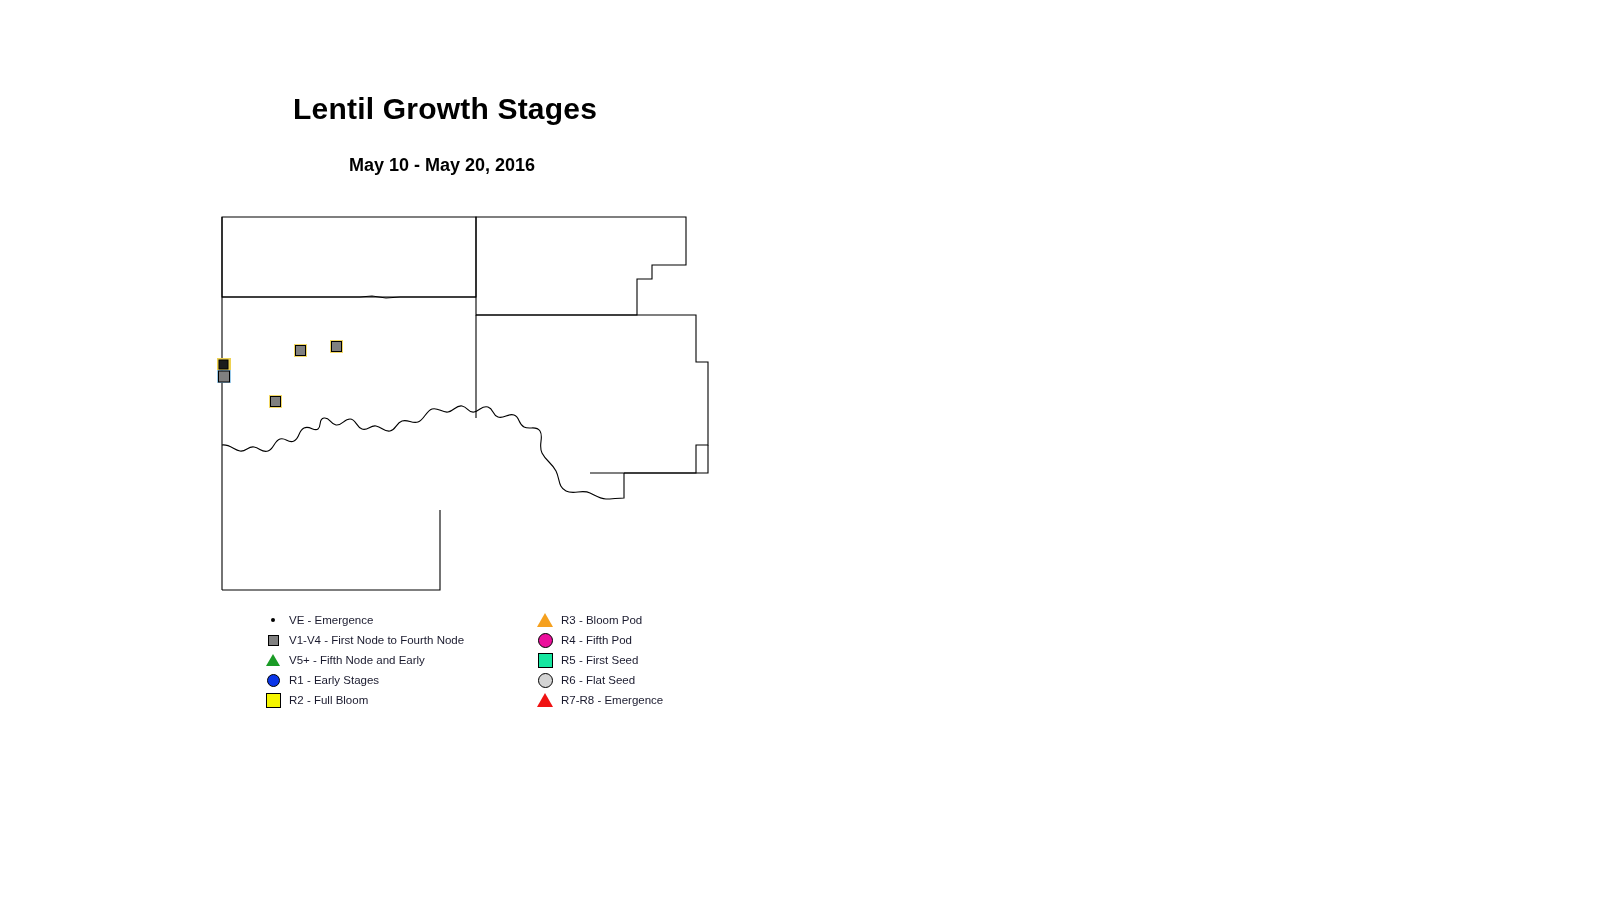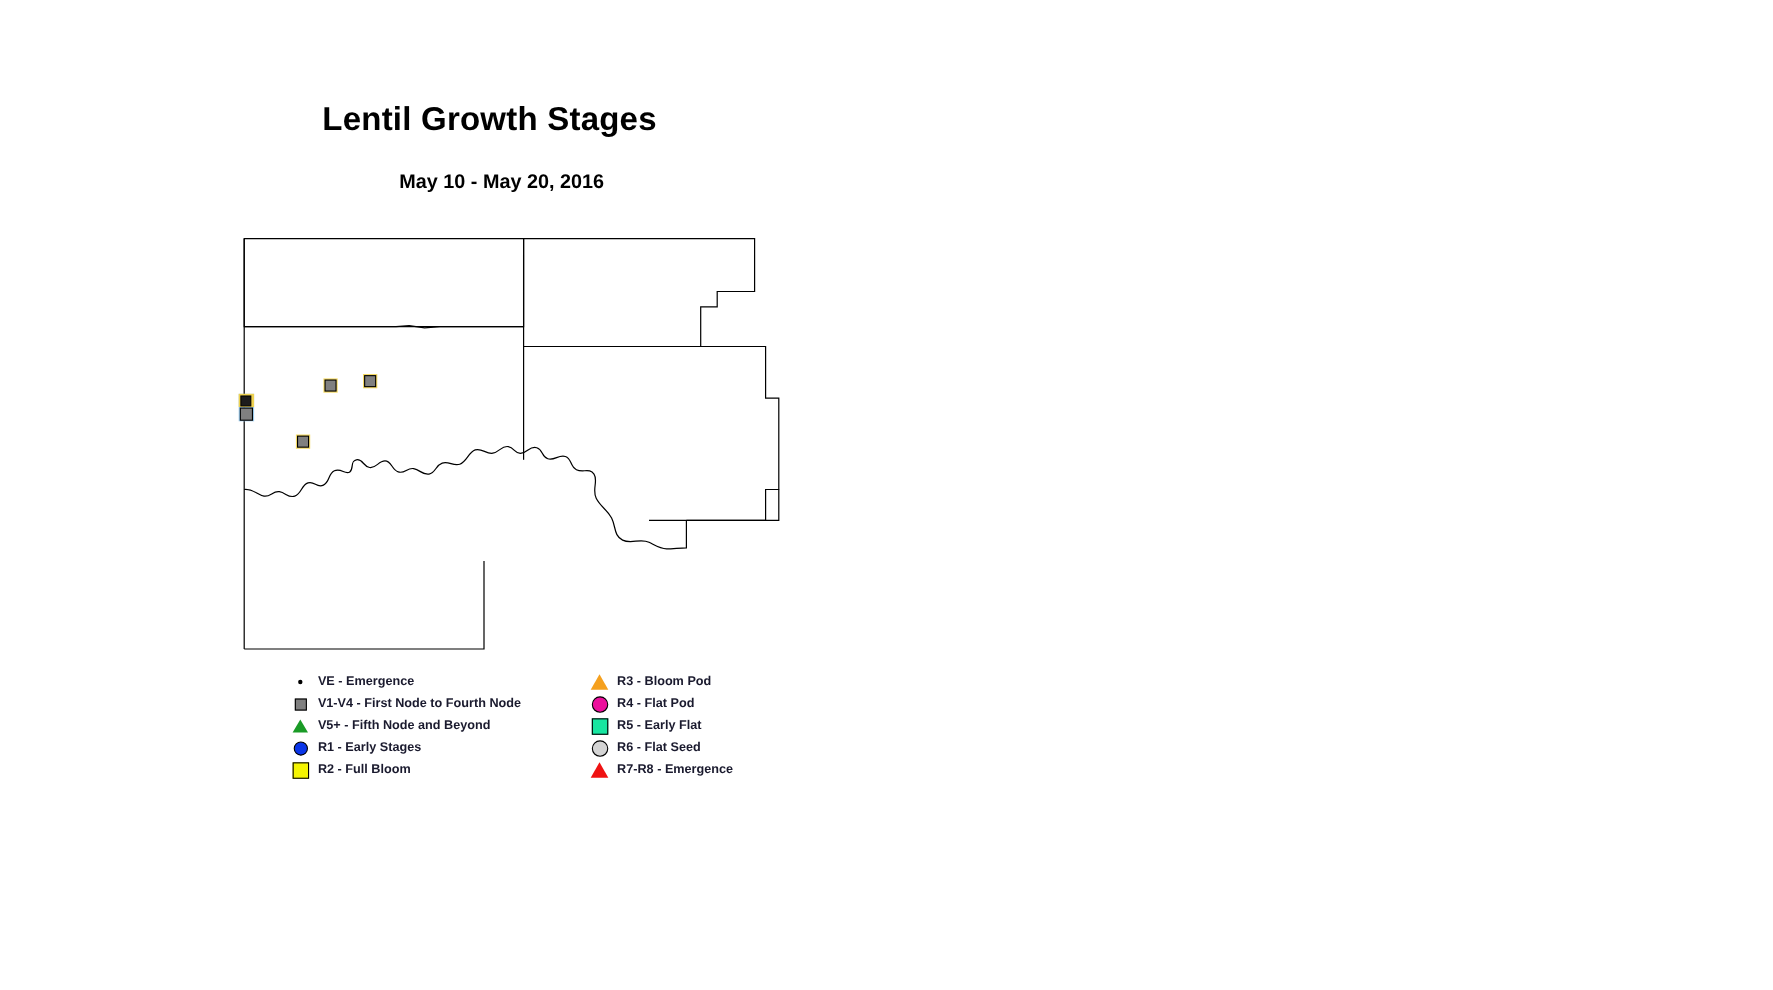--- a/index.html
+++ b/index.html
@@ -21,21 +21,21 @@
     left: 293px;
     top: 92px;
     font-size: 30px;
     font-weight: bold;
     letter-spacing: 0.2px;
     white-space: nowrap;
   }
 
   #page-subtitle {
     position: absolute;
-    left: 363px;
+    left: 349px;
     top: 155px;
     font-size: 18px;
     font-weight: bold;
     white-space: nowrap;
   }
 
   #map-panel {
     position: absolute;
     left: 200px;
     top: 205px;
@@ -57,21 +57,20 @@
   }
   .legend-col.left  { left: 0px; }
   .legend-col.right { left: 272px; }
 
   .legend-row {
     display: flex;
     align-items: flex-start;
     height: 20px;
     margin-bottom: 0px;
     white-space: nowrap;
-    font-weight: bold;
   }
   .legend-swatch {
     width: 22px;
     height: 20px;
     position: relative;
     flex: 0 0 22px;
     display: flex;
     align-items: center;
     justify-content: center;
   }
@@ -216,21 +215,21 @@
       <span class="legend-swatch">
         <span class="sw-square" style="background:#808080;"></span>
       </span>
       <span class="legend-label">V1-V4 - First Node to Fourth Node</span>
     </div>
 
     <div class="legend-row">
       <span class="legend-swatch">
         <span class="sw-tri-sm" style="border-bottom:12px solid #1a9b26;"></span>
       </span>
-      <span class="legend-label">V5+ - Fifth Node and Beyond</span>
+      <span class="legend-label">V5+ - Fifth Node and Early</span>
     </div>
 
     <div class="legend-row">
       <span class="legend-swatch">
         <span class="sw-circle" style="background:#0a35e8;"></span>
       </span>
       <span class="legend-label">R1 - Early Stages</span>
     </div>
 
     <div class="legend-row">
@@ -248,28 +247,28 @@
       <span class="legend-swatch">
         <span class="sw-tri" style="border-bottom:14px solid #f5a01e;"></span>
       </span>
       <span class="legend-label">R3 - Bloom Pod</span>
     </div>
 
     <div class="legend-row">
       <span class="legend-swatch">
         <span class="sw-circle" style="background:#ec0f9c;width:15px;height:15px;"></span>
       </span>
-      <span class="legend-label">R4 - Flat Pod</span>
+      <span class="legend-label">R4 - Fifth Pod</span>
     </div>
 
     <div class="legend-row">
       <span class="legend-swatch">
         <span class="sw-square big" style="background:#16e6a0;"></span>
       </span>
-      <span class="legend-label">R5 - Early Flat</span>
+      <span class="legend-label">R5 - First Seed</span>
     </div>
 
     <div class="legend-row">
       <span class="legend-swatch">
         <span class="sw-circle" style="background:#d4d4d4;width:15px;height:15px;"></span>
       </span>
       <span class="legend-label">R6 - Flat Seed</span>
     </div>
 
     <div class="legend-row">

